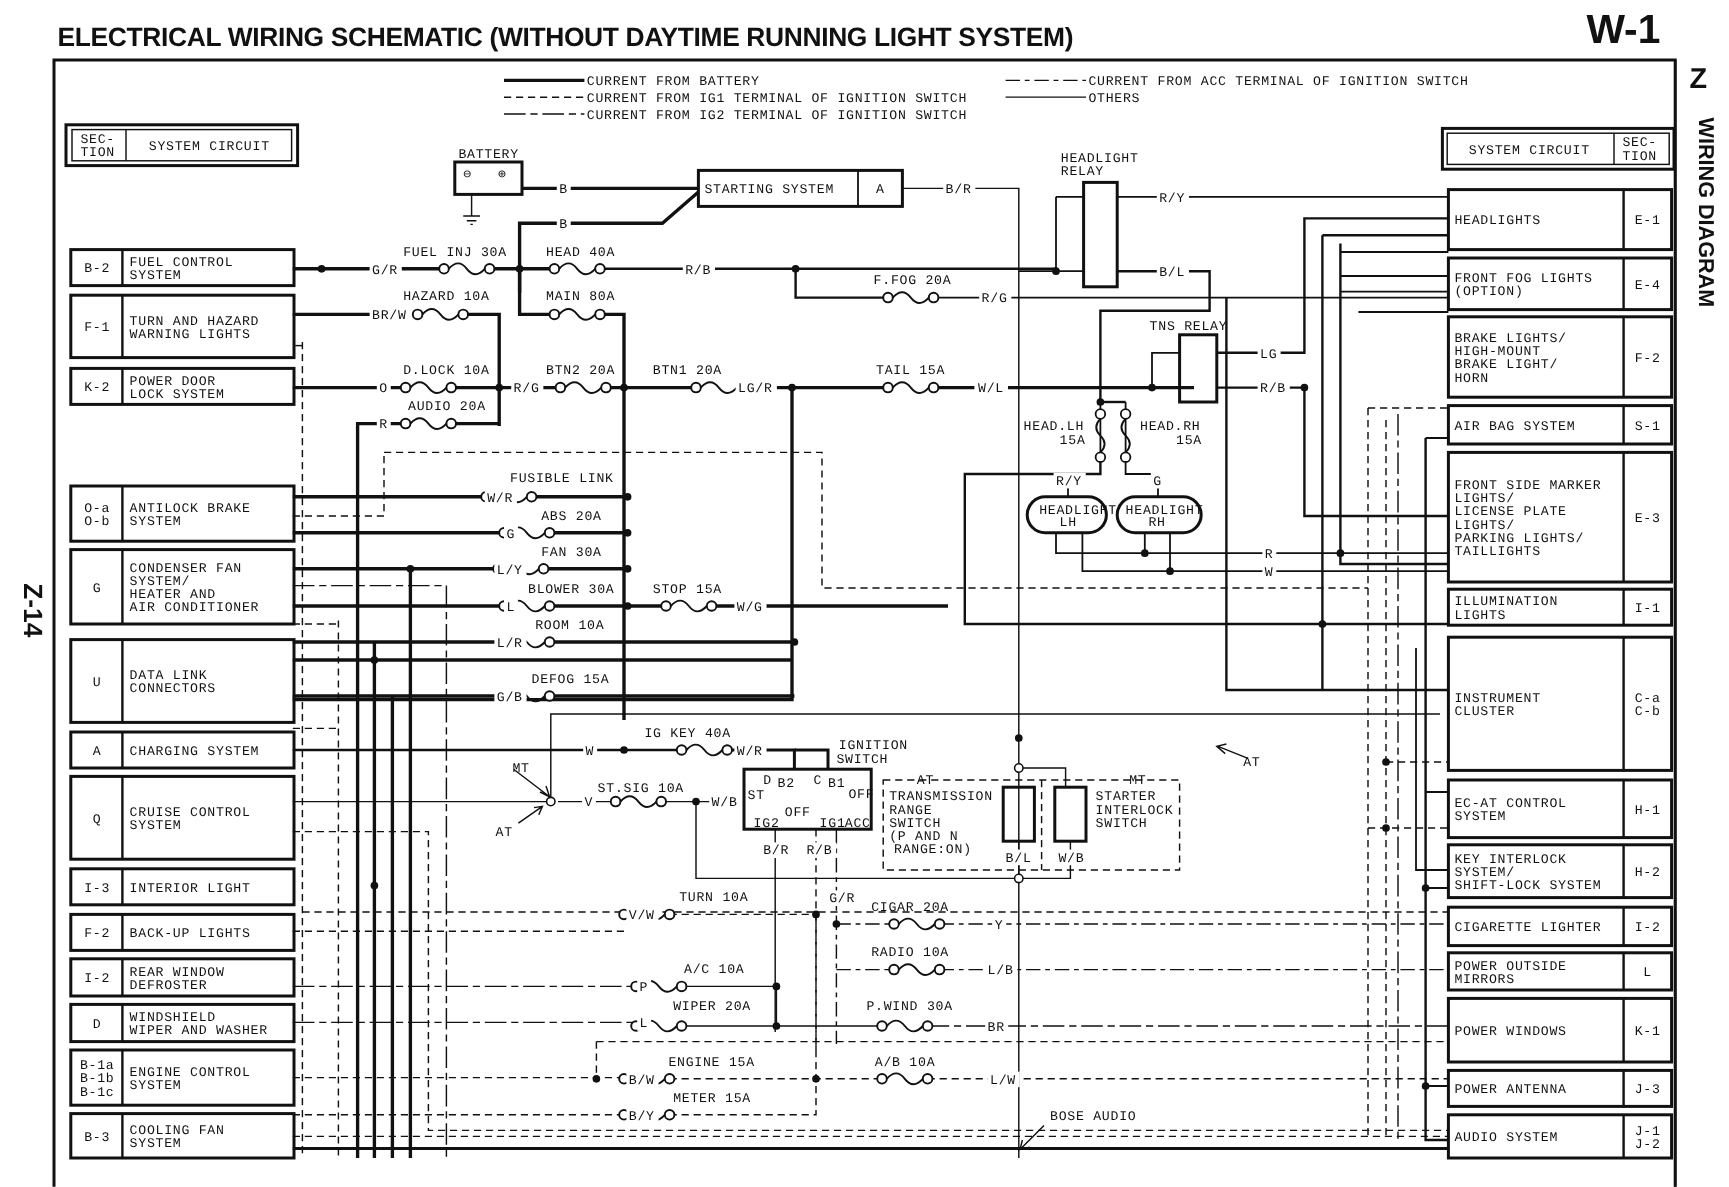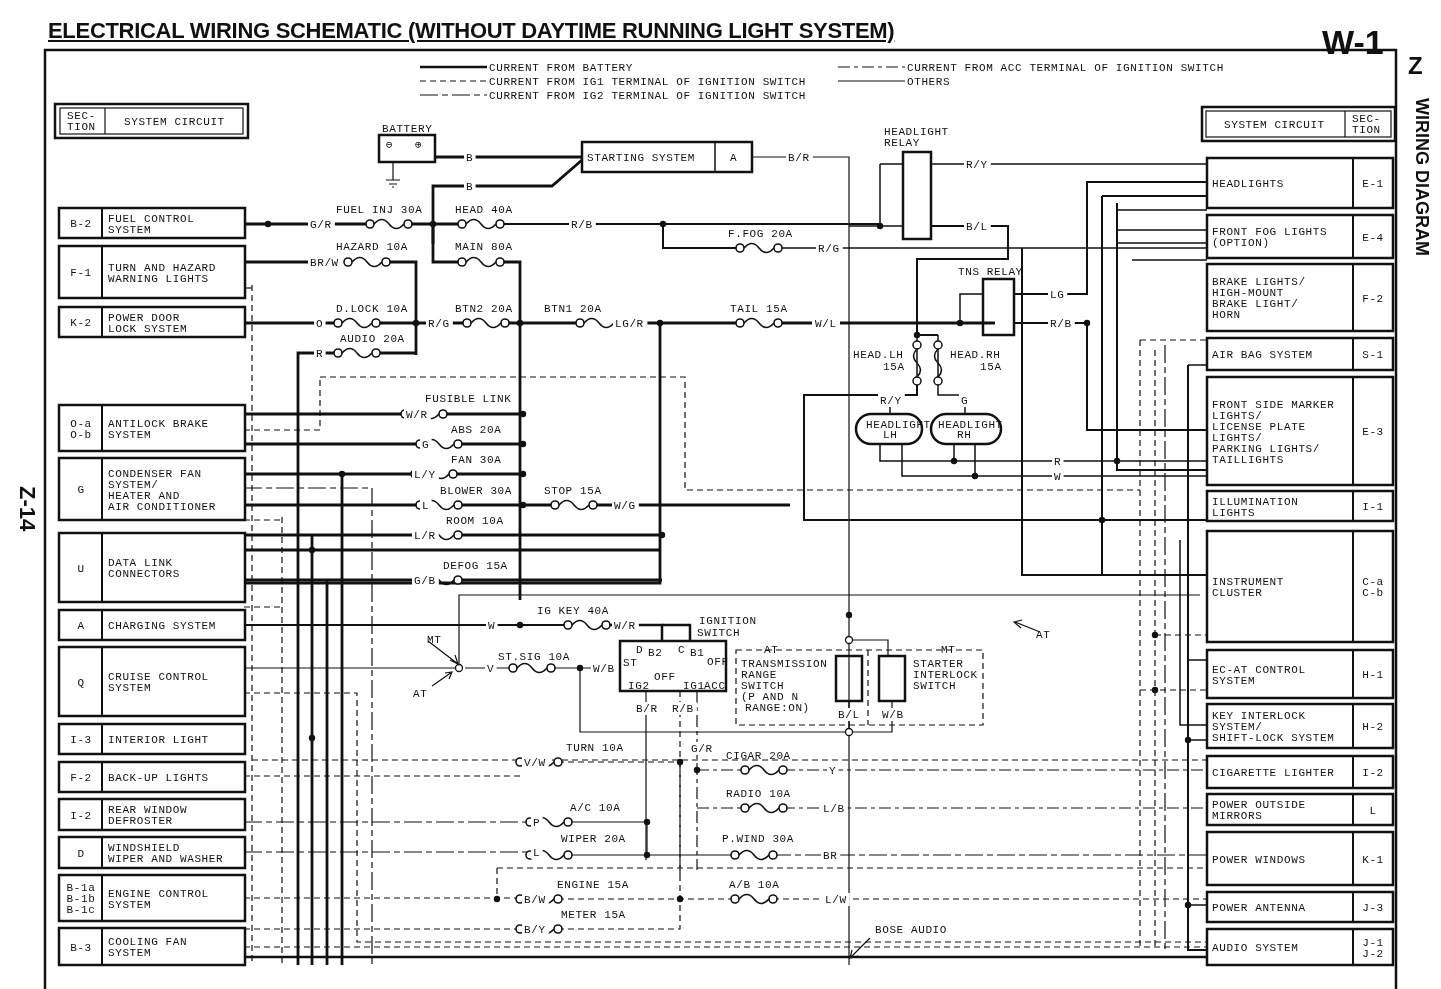--- a/index.html
+++ b/index.html
@@ -1,18 +1,18 @@
 <!DOCTYPE html>
 <html><head>
 <meta charset="utf-8">
 <style>
   html,body{margin:0;padding:0;background:#fff;}
   body{width:1441px;height:989px;position:relative;overflow:hidden;font-family:"Liberation Sans",sans-serif;color:#111;}
-  #title{position:absolute;left:48px;top:18px;font-size:22px;font-weight:bold;letter-spacing:-0.3px;text-decoration:underline;}
-  #pageid{position:absolute;left:1322px;top:6px;font-size:34px;font-weight:bold;margin-top:17px;}
+  #title{position:absolute;left:48px;top:18px;font-size:22px;font-weight:bold;letter-spacing:-0.3px;}
+  #pageid{position:absolute;left:1322px;top:6px;font-size:34px;font-weight:bold;}
   #frame{position:absolute;left:0;top:0;}
   svg text{font-family:"Liberation Mono",monospace;font-size:11px;fill:#111;letter-spacing:0.6px;}
   .side{position:absolute;font-weight:bold;font-size:20px;}
   #zmark{left:1408px;top:52px;font-size:24px;}
   #wiring{left:1392px;top:98px;transform:rotate(90deg);transform-origin:left top;left:1432px;font-size:18px;white-space:nowrap;}
   #z14{position:absolute;left:10px;top:486px;transform:rotate(90deg);transform-origin:left top;left:40px;font-size:22px;}
 </style>
 </head>
 <body>
 

